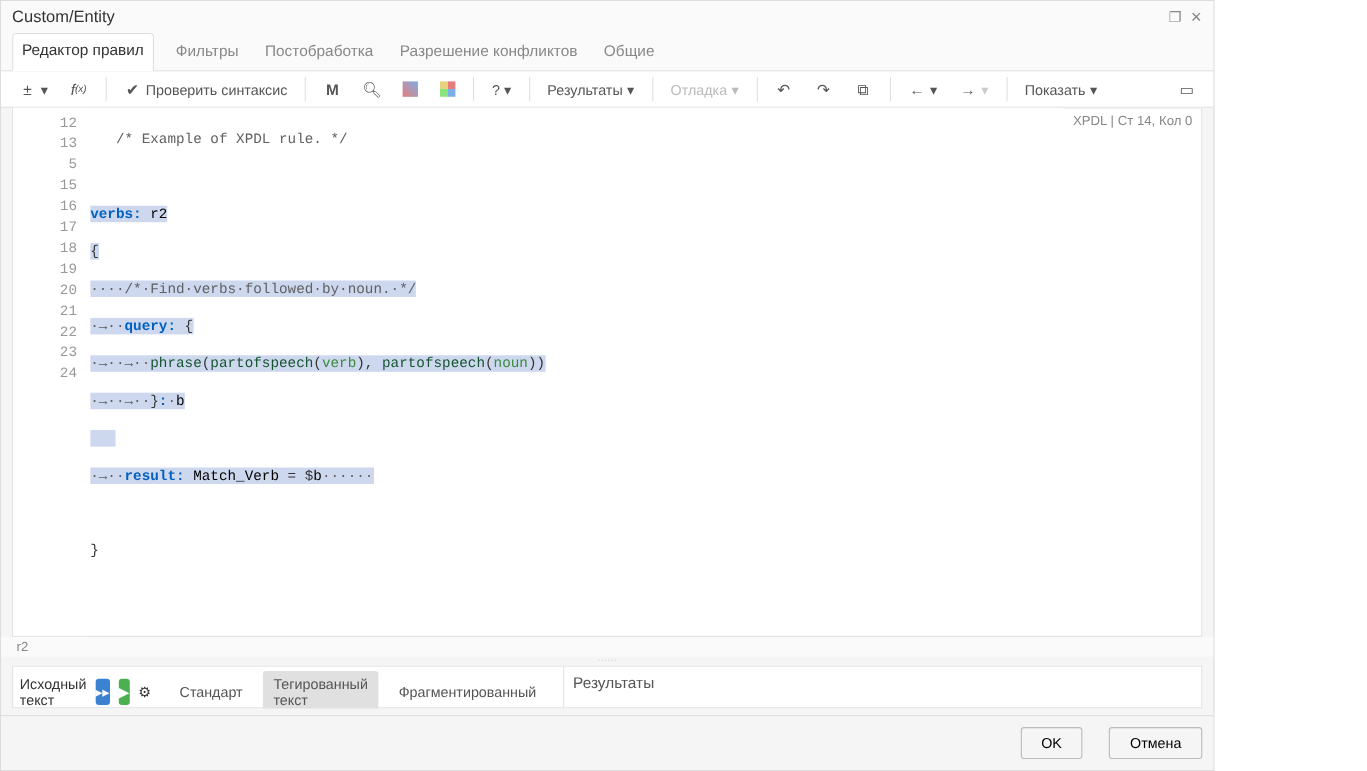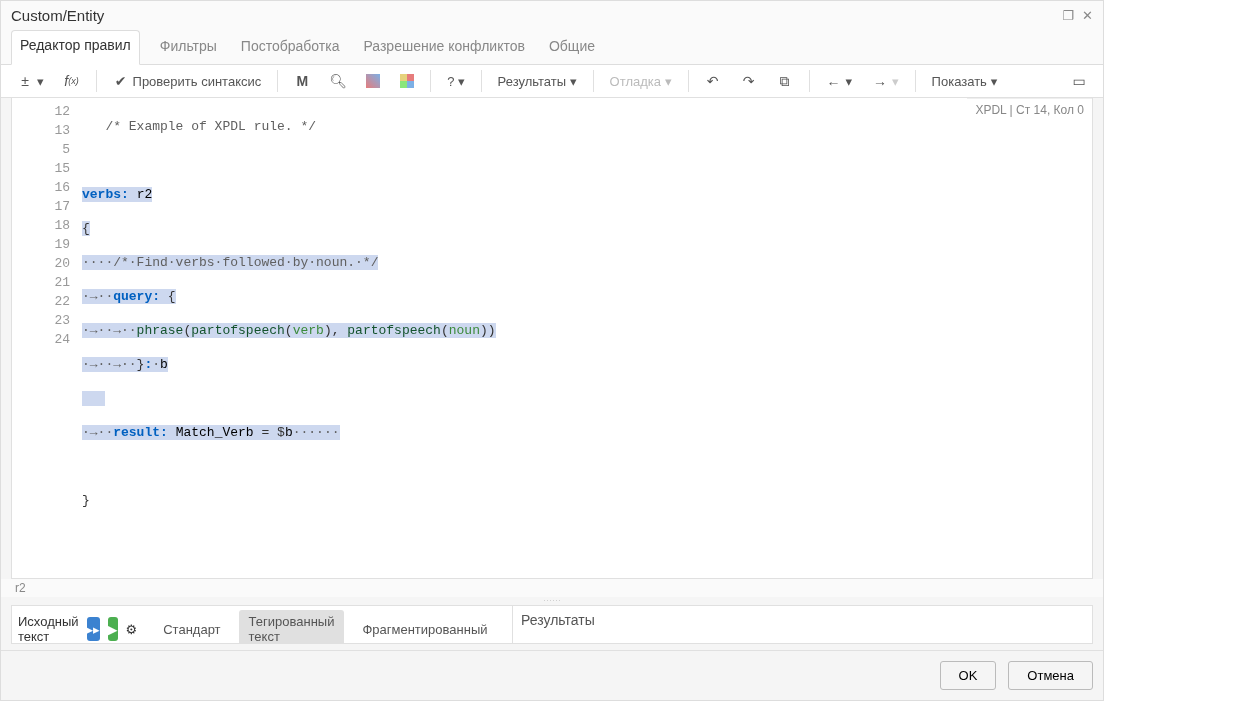--- a/index.html
+++ b/index.html
@@ -38,21 +38,21 @@
 .right-pane { flex: 0 0 580px; display: flex; flex-direction: column; border: 1px solid #e0e0e0; border-left: none; background: #fff; }
 .pane-toolbar { display: flex; align-items: center; gap: 8px; padding: 4px 6px; border-bottom: 1px solid #e0e0e0; }
 .pane-toolbar .ptab { padding: 4px 10px; cursor: pointer; color: #555; border-radius: 3px; }
 .pane-toolbar .ptab.active { background: #e0e0e0; }
 .pane-toolbar .pbtn { width: 24px; height: 24px; display: inline-flex; align-items: center; justify-content: center; cursor: pointer; border-radius: 3px; }
 .pane-toolbar .pbtn.blue { background: #3b82d0; color: #fff; }
 .pane-toolbar .pbtn.green { background: #4caf50; color: #fff; }
 .text-view { flex: 1; overflow: auto; font-family: Consolas, "Courier New", monospace; font-size: 13px; display: flex; }
 .results-title { padding: 6px 8px; font-size: 14px; color: #555; }
 .tree { flex: 1; overflow: auto; font-size: 12px; }
-.footer { display: flex; justify-content: flex-end; gap: 12px; padding: 10px; border-top: 1px solid #e0e0e0; background: #f5f5f5; margin-top: 6px; }
+.footer { display: flex; justify-content: flex-end; gap: 24px; padding: 10px; border-top: 1px solid #e0e0e0; background: #f5f5f5; margin-top: 6px; }
 .footer button { padding: 6px 18px; border: 1px solid #bbb; background: #f5f5f5; border-radius: 3px; cursor: pointer; font-size: 13px; }
 </style>
 </head>
 <body>
 
 <div class="window">
 
   <div class="titlebar">
     <span class="title">Custom/Entity</span>
     <div class="controls">

